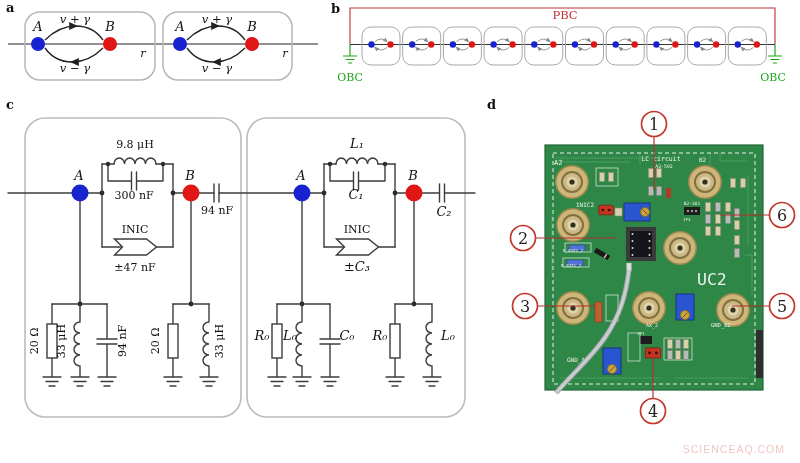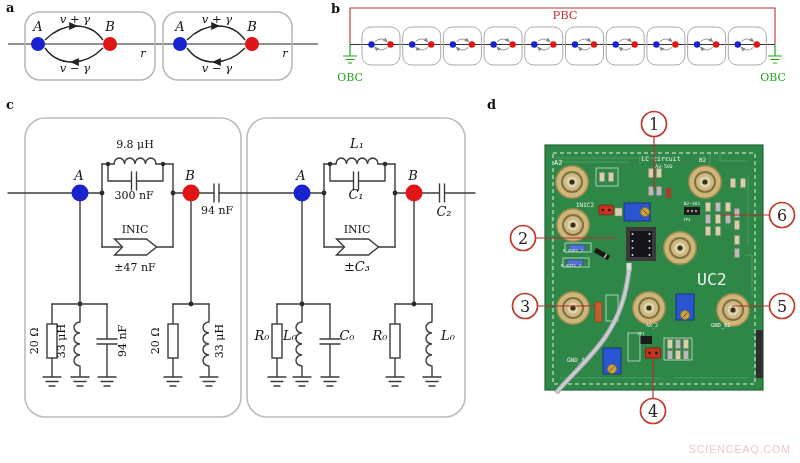--- a/index.html
+++ b/index.html
@@ -30,21 +30,21 @@
   .unit{font:11px "DejaVu Serif", serif;fill:#111;}
   .pbcT{font:11.5px "DejaVu Serif", serif;fill:#c23030;}
   .obcT{font:11px "DejaVu Serif", serif;fill:#1ea51e;}
   
   .silk{fill:#e9f1ea;font-family:"DejaVu Sans Mono", monospace;}
   .trace{stroke:#55a46c;stroke-width:1;fill:none;opacity:.75;}
   .silkline{stroke:rgba(255,255,255,.85);stroke-width:.7;fill:none;}
   .callout-line{stroke:#b03030;stroke-width:1.2;}
   .callout-circle{fill:#fff;stroke:#c0392b;stroke-width:1.7;}
   .callout-num{font:16px "DejaVu Serif", serif;fill:#222;text-anchor:middle;}
-  #watermark{position:absolute;right:9px;top:443px;color:#f2c6c6;
+  #watermark{position:absolute;right:15px;top:443px;color:#f2c6c6;
       font:10.5px "Liberation Sans", sans-serif;letter-spacing:1px;}
 </style>
 </head>
 <body>
 
 <div id="fig">
 
   <svg style="left:0;top:0" width="325" height="95" viewBox="0 0 325 95">
     <defs>
       <marker id="arrA" viewBox="0 0 10 10" refX="7" refY="5" markerWidth="7.5" markerHeight="7.5" orient="auto">

